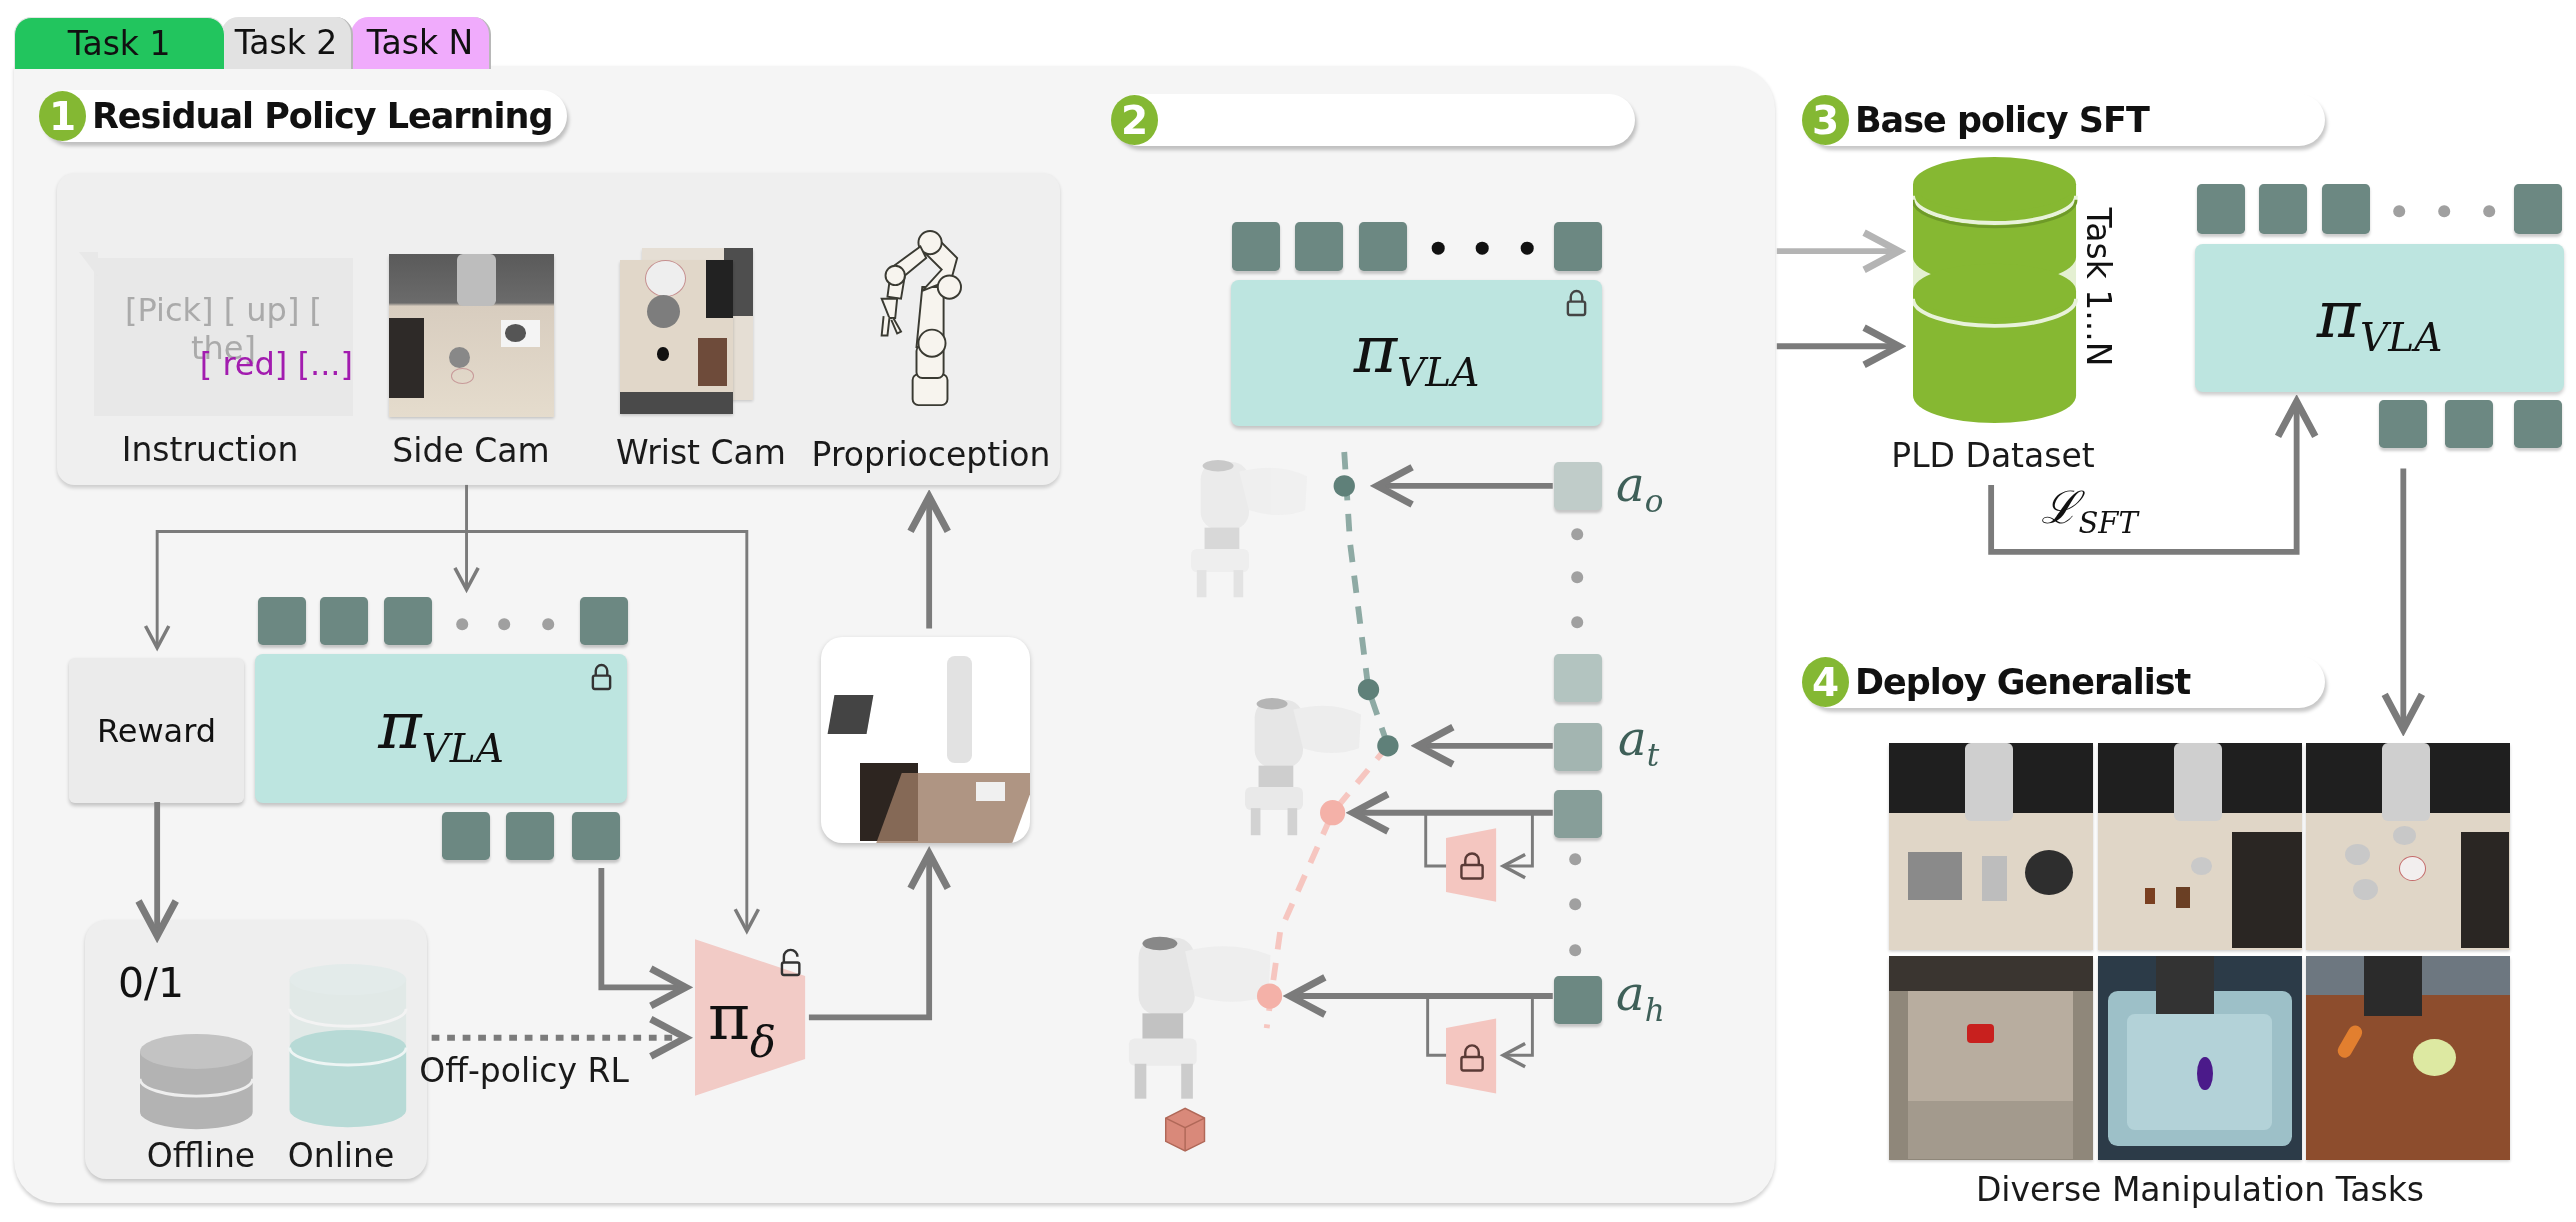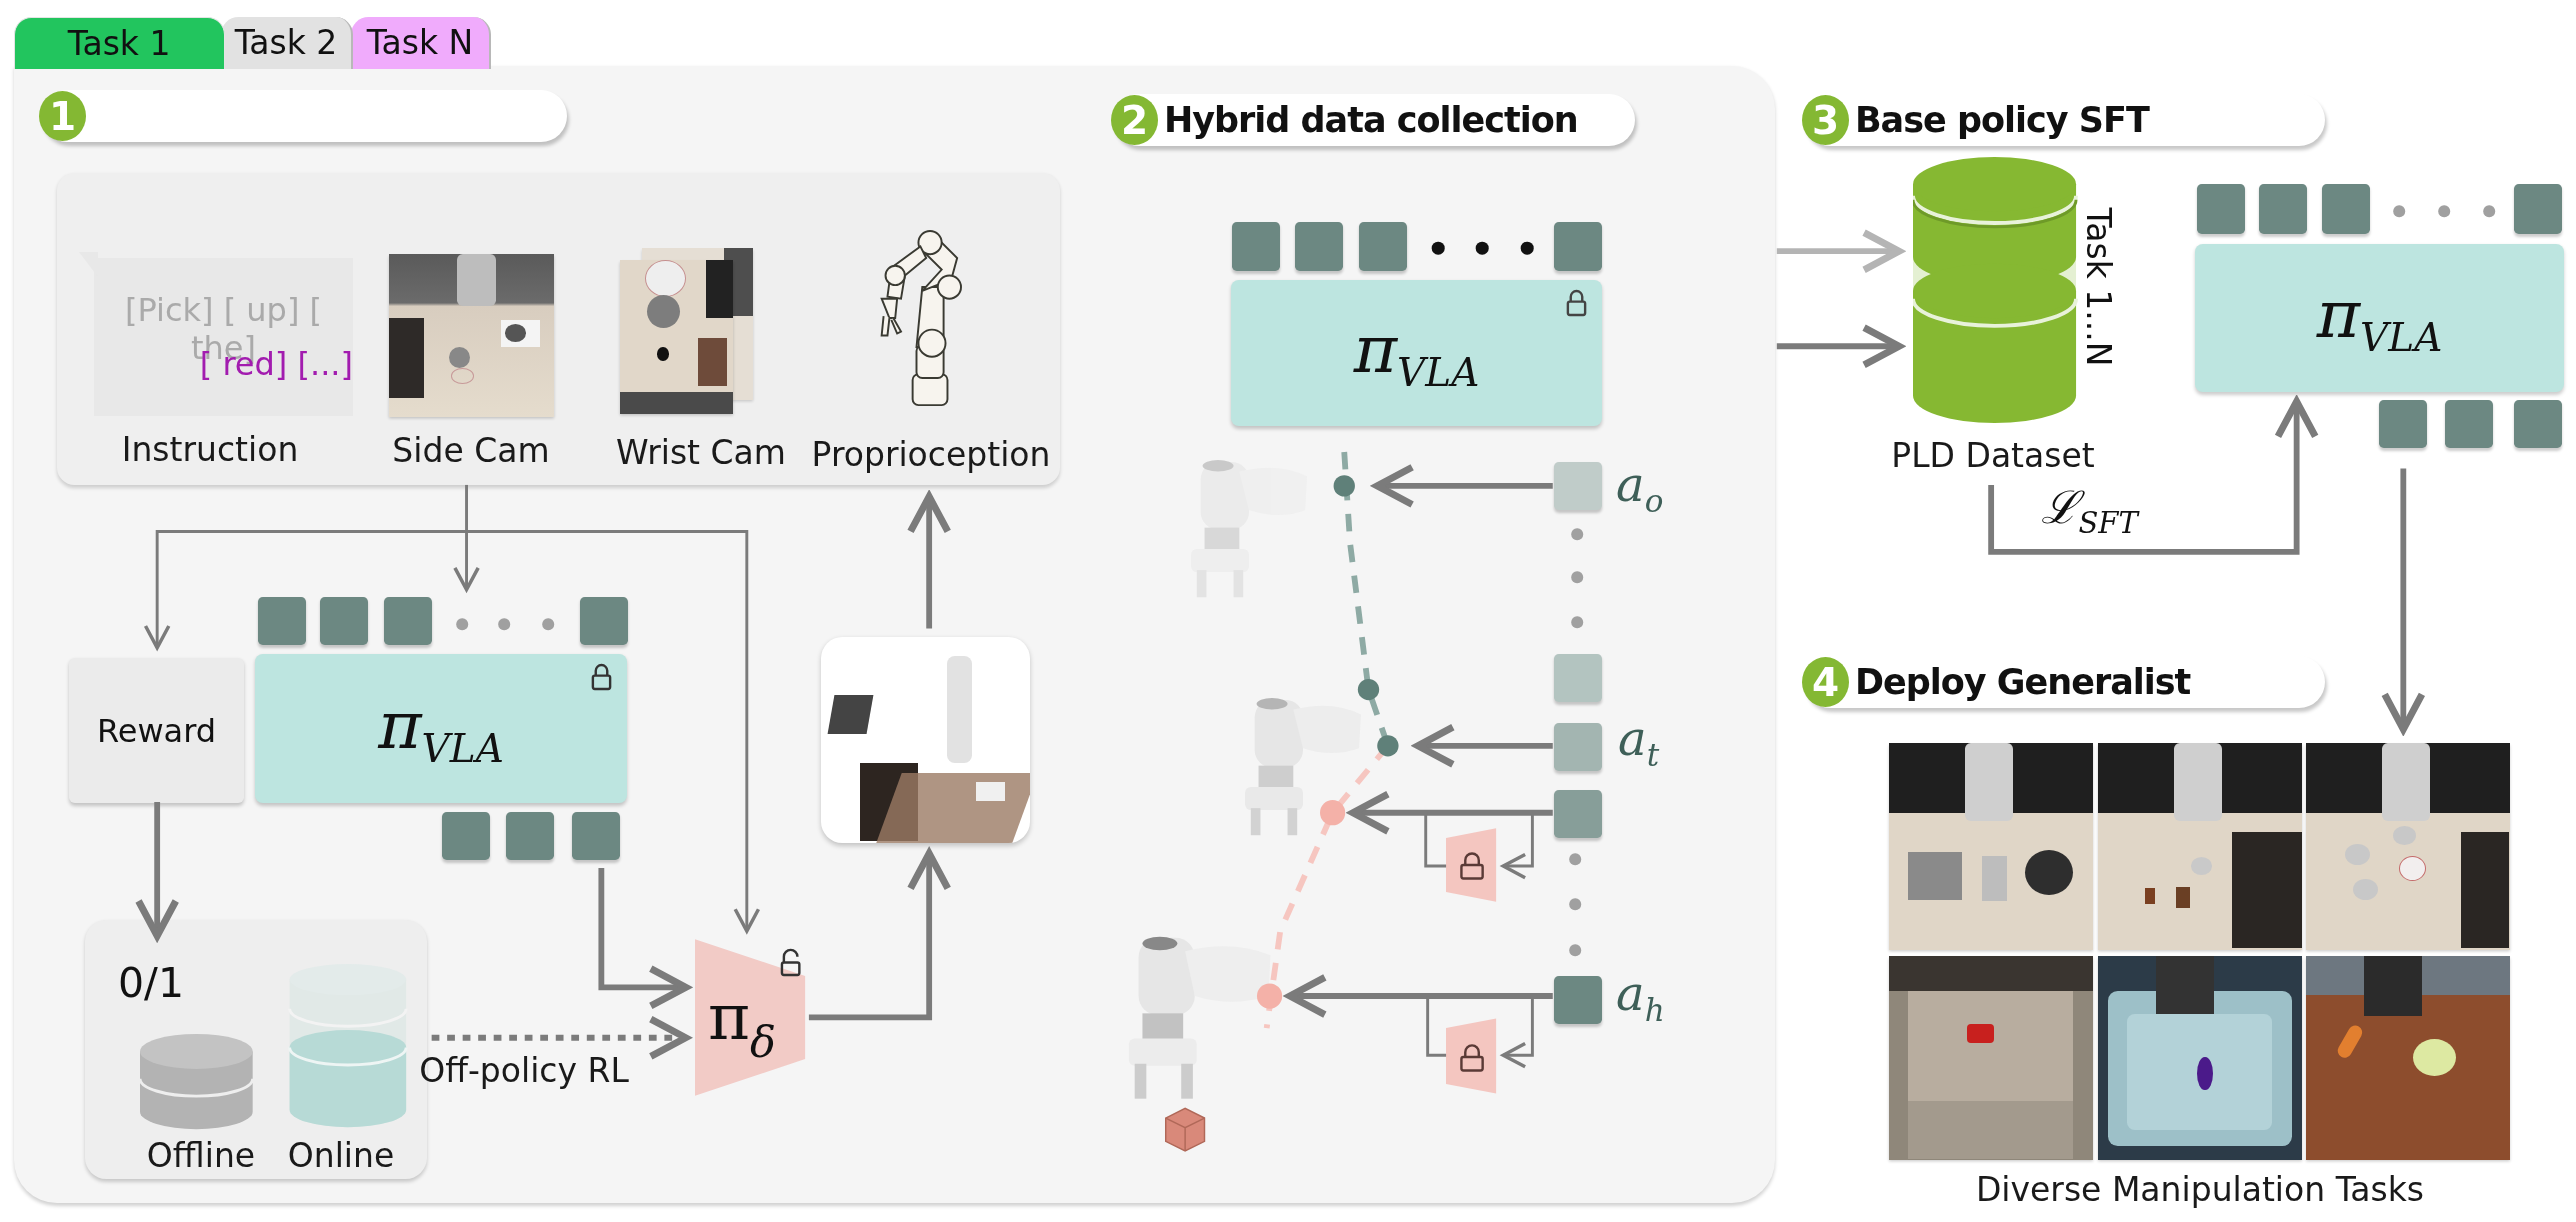--- a/index.html
+++ b/index.html
@@ -36,24 +36,24 @@
     <span>Task 2</span>
   </div>
 <div id="tab3" class="tab">
     <span>Task N</span>
   </div>
 
 <div id="main-panel"></div>
 
 <div class="hdr" style="left:41px;top:90px;width:526px;">
   <span class="num">1</span>
+  <span class="ttl">Residual Policy Learning</span>
 </div>
 <div class="hdr" style="left:1113px;top:94px;width:522px;">
   <span class="num">2</span>
-  <span class="ttl">Hybrid data collection</span>
 </div>
 <div class="hdr" style="left:1804px;top:94px;width:521px;">
   <span class="num">3</span>
   <span class="ttl">Base policy SFT</span>
 </div>
 <div class="hdr" style="left:1804px;top:656px;width:521px;">
   <span class="num">4</span>
   <span class="ttl">Deploy Generalist</span>
 </div>
 

